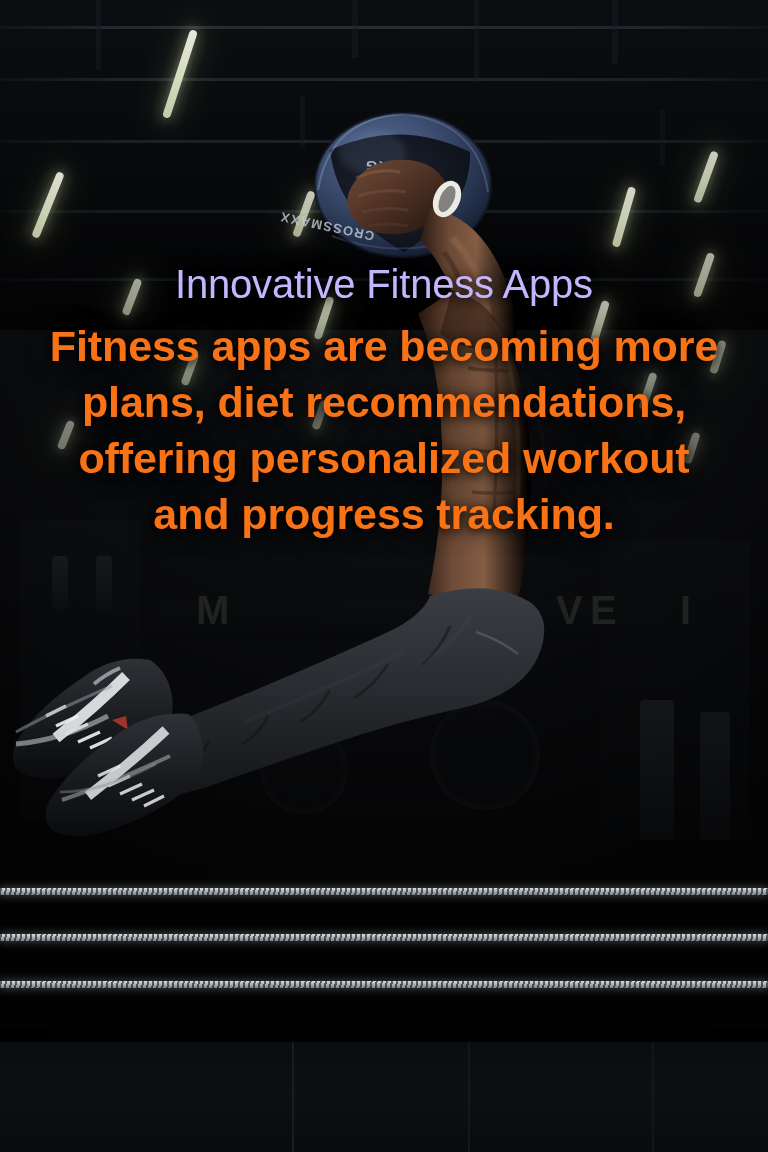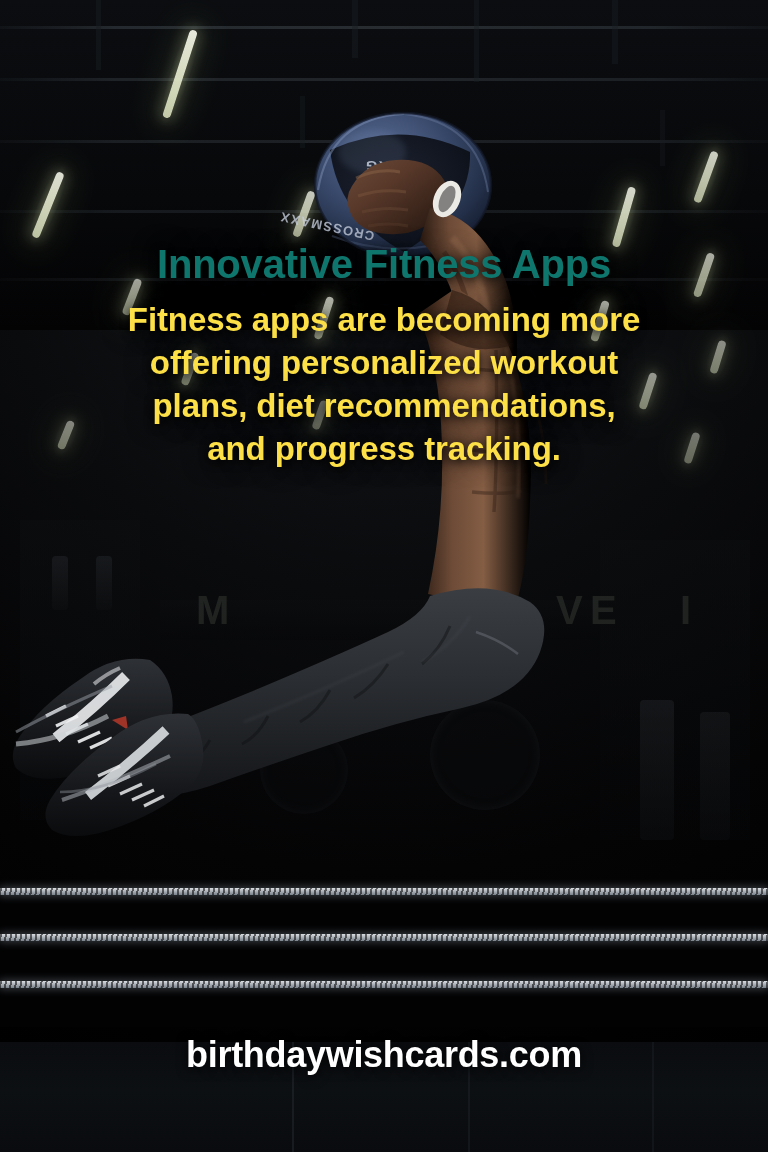--- a/index.html
+++ b/index.html
@@ -40,24 +40,24 @@
   .floor{position:absolute;left:0;bottom:0;width:768px;height:110px;
       background:linear-gradient(180deg,#0a0c0f 0%,#0d1013 45%,#090b0e 100%);}
   .seam{position:absolute;width:2px;background:rgba(36,42,48,.55);}
 
   
   .athlete{position:absolute;left:0;top:0;width:768px;height:1152px;}
 
   
   .textblock{position:absolute;left:0;top:243px;width:768px;text-align:center;
       z-index:40;padding:0 34px;box-sizing:border-box;}
-  .title{font-size:40px;font-weight:700;color:#0f766e;line-height:1.08;
+  .title{font-size:40px;font-weight:400;color:#c4b5fd;line-height:1.08;
       letter-spacing:-.2px;
-      text-shadow:0 2px 10px rgba(0,0,0,.92),0 0 26px rgba(0,0,0,.8);}
-  .body{margin-top:13px;font-size:33px;font-weight:700;color:#fde047;
+      text-shadow:0 2px 10px rgba(0,0,0,.92),0 0 26px rgba(0,0,0,.8);margin-top:20px;}
+  .body{margin-top:13px;font-size:43px;font-weight:700;color:#f97316;
       line-height:1.30;letter-spacing:-.1px;
       text-shadow:0 2px 10px rgba(0,0,0,.92),0 0 26px rgba(0,0,0,.8);text-align:center;}
   .body div{white-space:nowrap;}
   .footer{position:absolute;left:0;top:1034px;width:768px;text-align:center;
       z-index:40;font-size:36px;font-weight:700;color:#fff;letter-spacing:-.3px;
       text-shadow:0 2px 12px rgba(0,0,0,.95);}
 </style>
 </head>
 <body>
 
@@ -280,21 +280,20 @@
   <div class="floor">
     <div class="seam" style="left:292px;top:0;height:110px;"></div>
     <div class="seam" style="left:468px;top:0;height:110px;opacity:.7;"></div>
     <div class="seam" style="left:652px;top:0;height:110px;opacity:.6;"></div>
   </div>
 
   <div class="textblock">
     <div class="title">Innovative Fitness Apps</div>
     <div class="body" id="bodylines">
         <div>Fitness apps are becoming more</div>
+        <div>plans, diet recommendations,</div>
         <div>offering personalized workout</div>
-        <div>plans, diet recommendations,</div>
         <div>and progress tracking.</div>
       </div>
   </div>
 
-  <div class="footer">birthdaywishcards.com</div>
 
 </div>
 
 </body></html>

